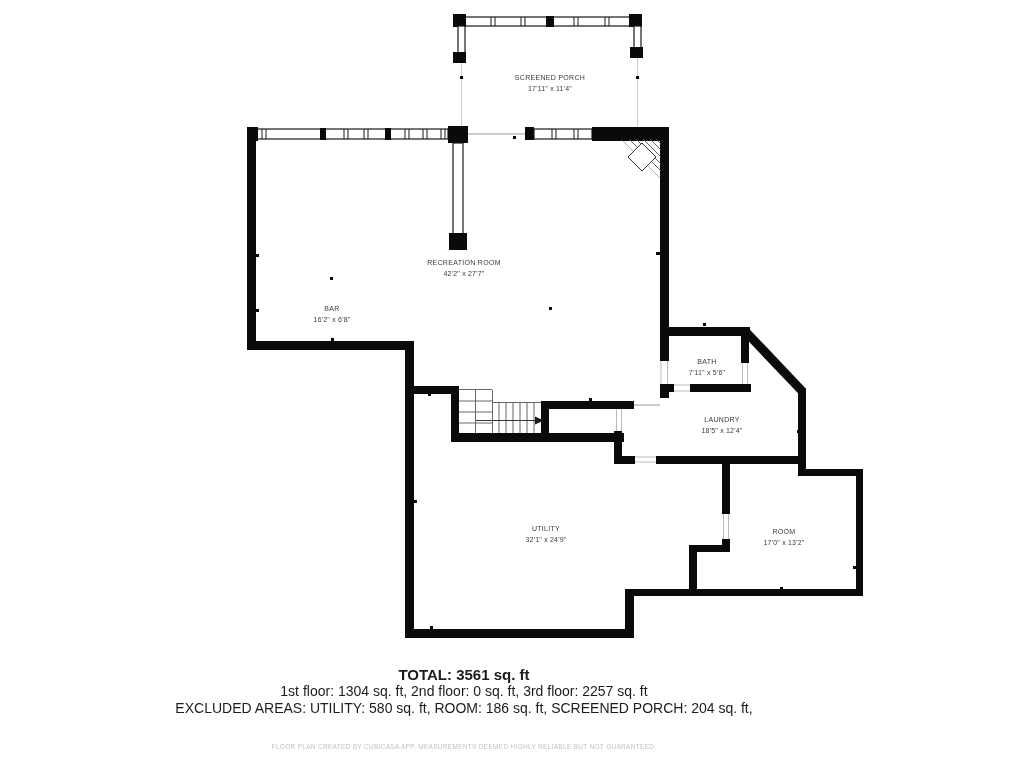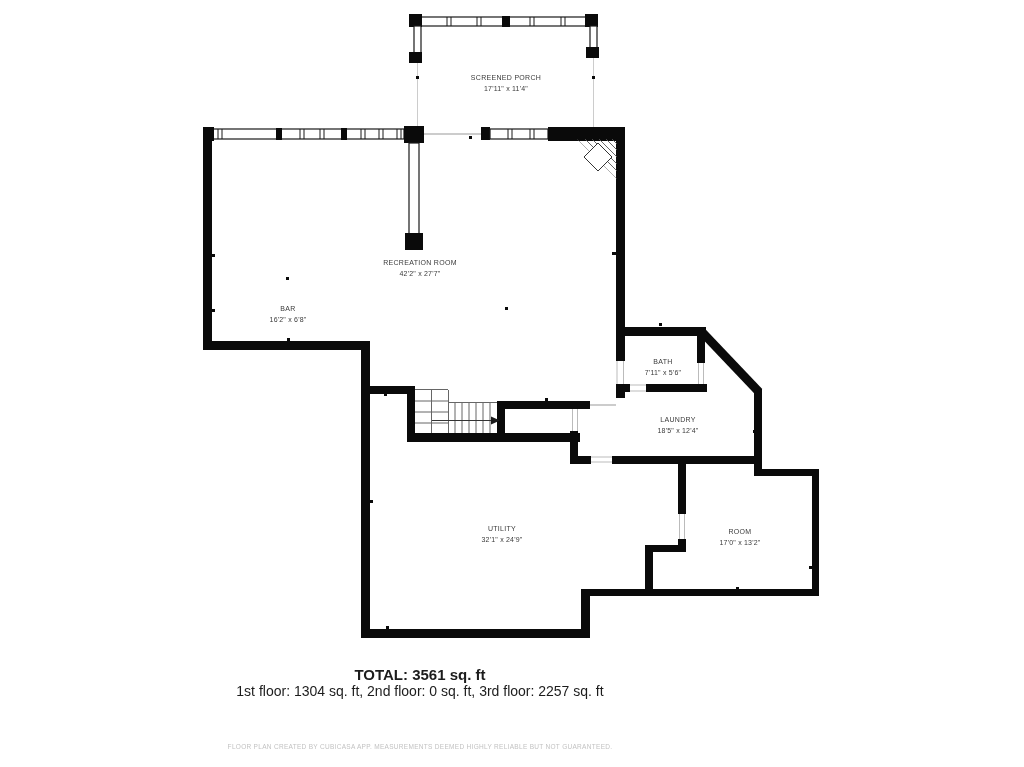--- a/index.html
+++ b/index.html
@@ -1,18 +1,19 @@
 <!DOCTYPE html>
 <html><head>
 <meta charset="utf-8">
 <style>
   html,body{margin:0;padding:0;background:#ffffff;}
   #canvas{
     position:relative;width:840px;height:767px;background:#ffffff;overflow:hidden;
     font-family:"Liberation Sans", sans-serif;
+    margin-left:44px;
   }
   #plan-svg{position:absolute;left:0;top:0;}
   .room-label{
     position:absolute;transform:translateX(-50%);text-align:center;
     color:#3a3a3a;font-size:7px;line-height:11px;letter-spacing:.3px;white-space:nowrap;
   }
   .room-name{display:block;}
   .room-dims{display:block;letter-spacing:.2px;}
   #summary{
     position:absolute;left:0;top:666px;width:100%;text-align:center;
@@ -233,18 +234,19 @@
     <span class="room-dims">32'1" x 24'9"</span>
   </div>
   <div class="room-label" style="left:740px;top:526px;">
     <span class="room-name">ROOM</span>
     <span class="room-dims">17'0" x 13'2"</span>
   </div>
 
   <div id="summary">
     <div class="total-line">TOTAL: 3561 sq. ft</div>
     <div>1st floor: 1304 sq. ft, 2nd floor: 0 sq. ft, 3rd floor: 2257 sq. ft</div>
+    <div>EXCLUDED AREAS: UTILITY: 580 sq. ft, ROOM: 186 sq. ft, SCREENED PORCH: 204 sq. ft,</div>
   </div>
 
   <div id="disclaimer">FLOOR PLAN CREATED BY CUBICASA APP. MEASUREMENTS DEEMED HIGHLY RELIABLE BUT NOT GUARANTEED.</div>
 
 
 </div>
 
 </body></html>

